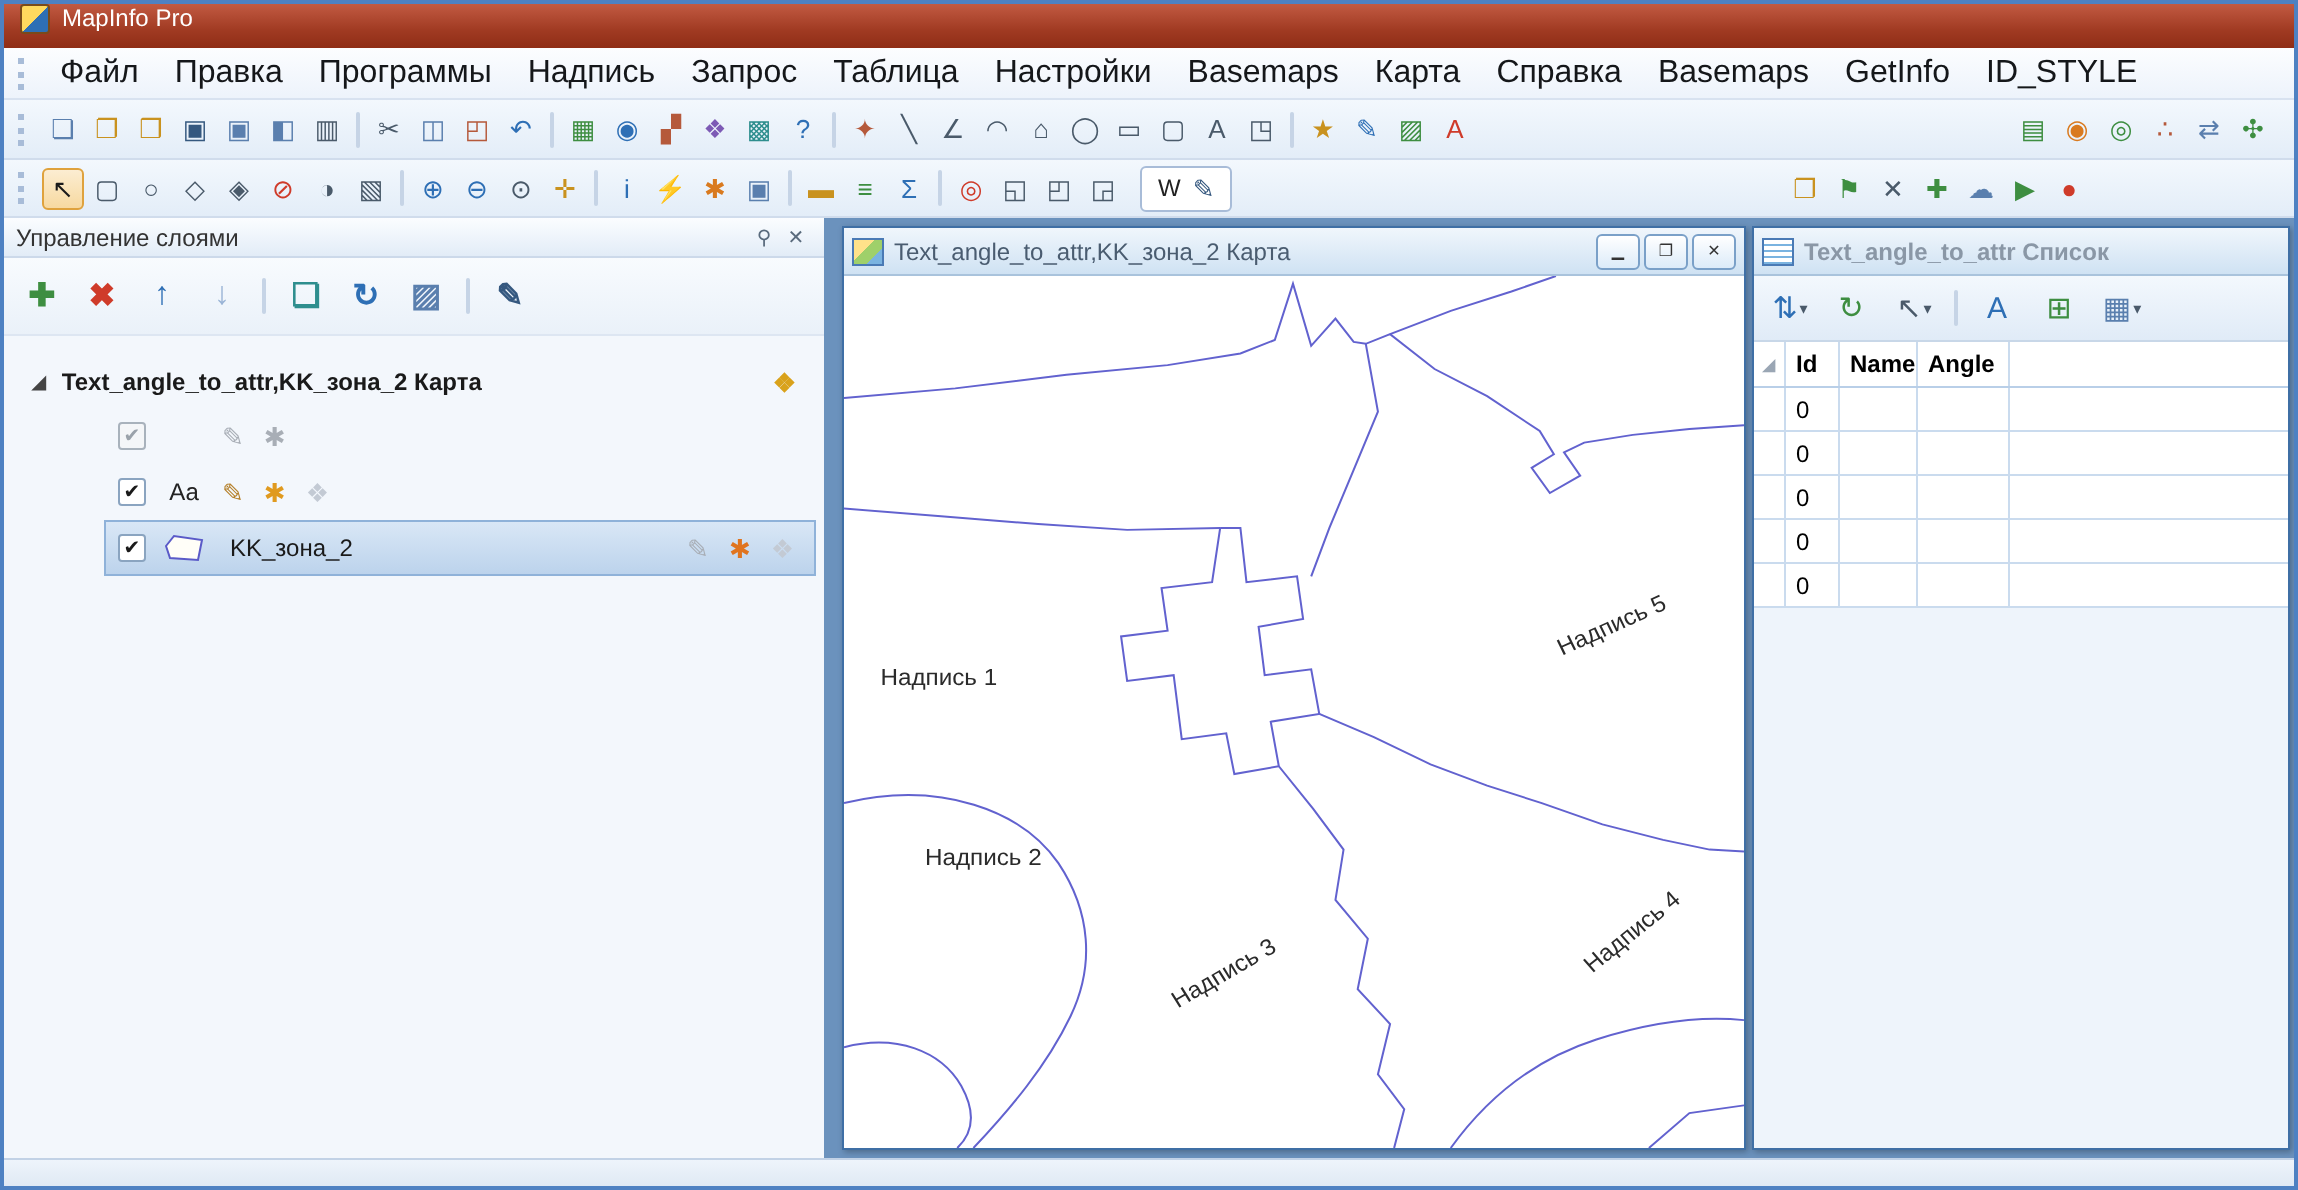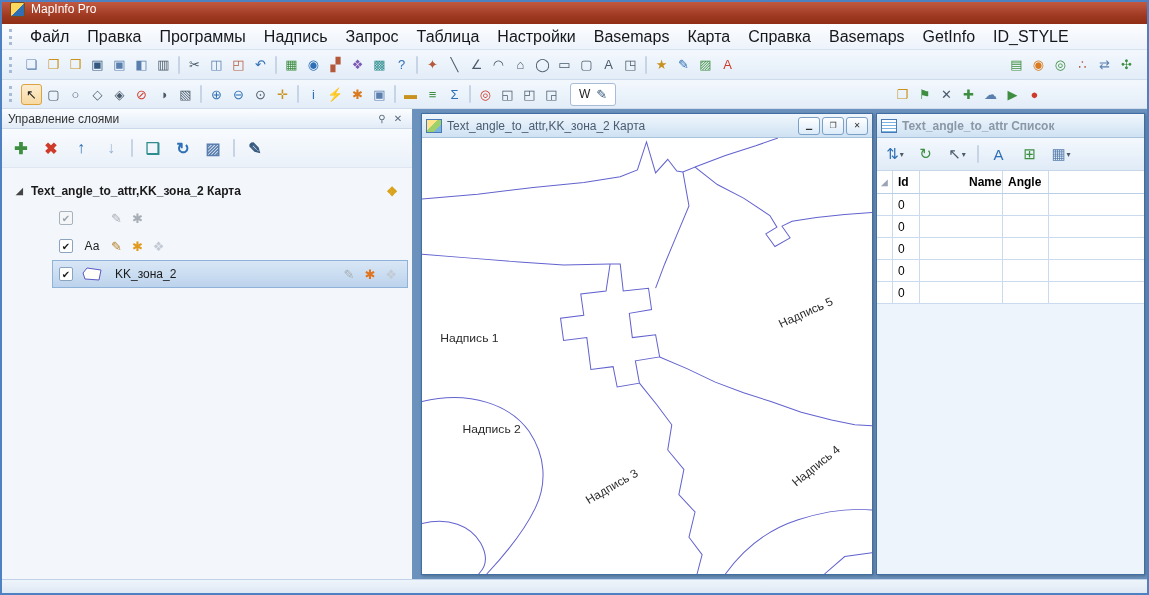--- a/index.html
+++ b/index.html
@@ -92,21 +92,21 @@
   .bti{height:24px;min-width:24px;display:flex;align-items:center;justify-content:center;border-radius:3px;padding:0 2px;}
   .bti-g{font-size:15px;}
   .bti-caret{font-size:8px;color:#4a5a6a;margin-left:1px;}
   .brw-body{flex:1;background:#eef4fb;display:flex;flex-direction:column;overflow:hidden;}
   .bhead,.brow{display:flex;align-items:stretch;background:#fff;}
   .bhead{height:22px;font-weight:bold;border-bottom:1px solid #b9cfe8;font-size:12px;}
   .brow{height:21px;border-bottom:1px solid #cadbee;font-size:12px;}
   .bc{display:flex;align-items:center;padding:0 5px;border-right:1px solid #cadbee;box-sizing:border-box;}
   .bc-sel{width:16px;padding:0;justify-content:center;color:#9aa6b4;font-size:8px;}
   .bc-id{width:27px;}
-  .bc-name{width:39px;margin-left:44px;}
+  .bc-name{width:39px;}
   .bc-angle{width:46px;}
   .bc-fill{flex:1;border-right:none;}
   .bfiller{flex:1;background:#eef4fb;}
   
   .statusbar{flex:0 0 13px;height:13px;background:linear-gradient(#eef4fb,#dfe9f4);border-top:1px solid #c2d2e6;}
 </style>
 </head>
 <body>
 
 <div class="app">

